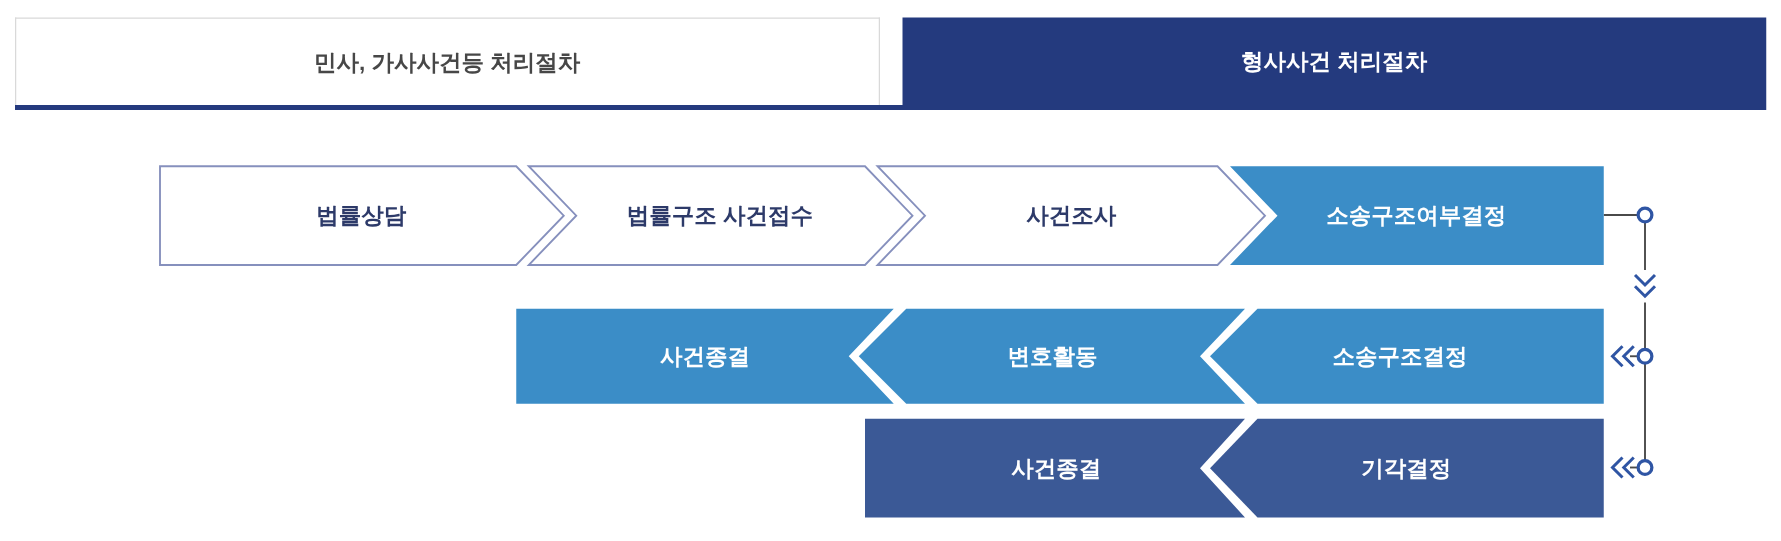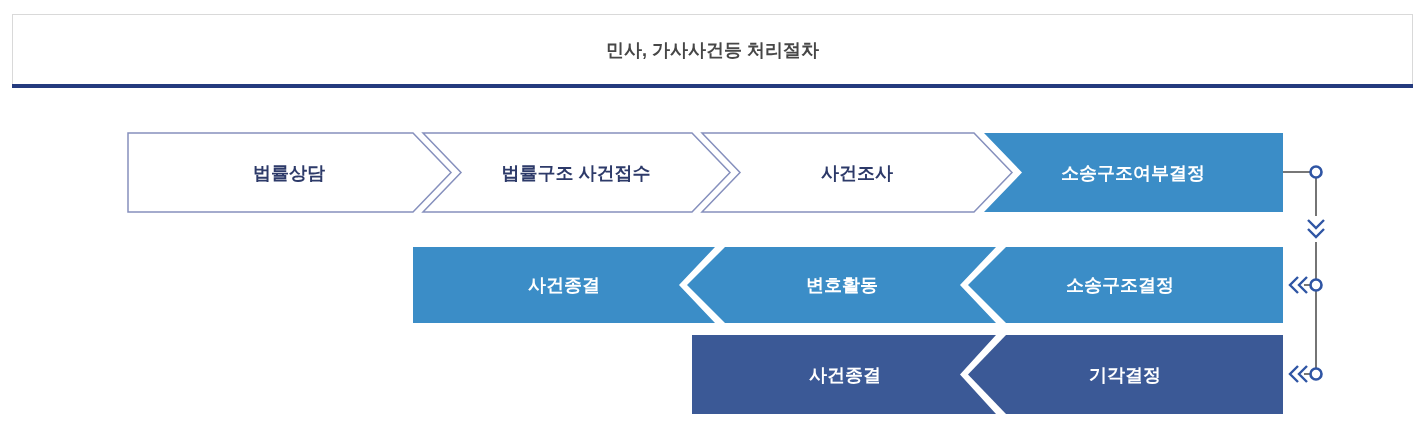--- a/index.html
+++ b/index.html
@@ -40,20 +40,23 @@
   .conn-chev{stroke:#2f55a4;stroke-width:2.4;fill:none;}
 </style>
 </head>
 <body>
 
 <div class="stage">
 
   <div class="tabbar">
     <div class="tab tab-inactive">
       <span>민사, 가사사건등 처리절차</span>
+    </div>
+    <div class="tab tab-active">
+      <span>형사사건 처리절차</span>
     </div>
   </div>
 
   <svg class="flow" width="1425" height="433" viewBox="0 0 1425 433">
 
     <g>
       <path class="conn-line" d="M1283,172 L1310,172"></path>
       <path class="conn-vline" d="M1316,172 L1316,374"></path>
       <rect x="1306" y="216" width="20" height="26" fill="#ffffff"></rect>
       <path class="conn-chev" d="M1308,220 L1316,228 L1324,220 M1308,229 L1316,237 L1324,229"></path>

